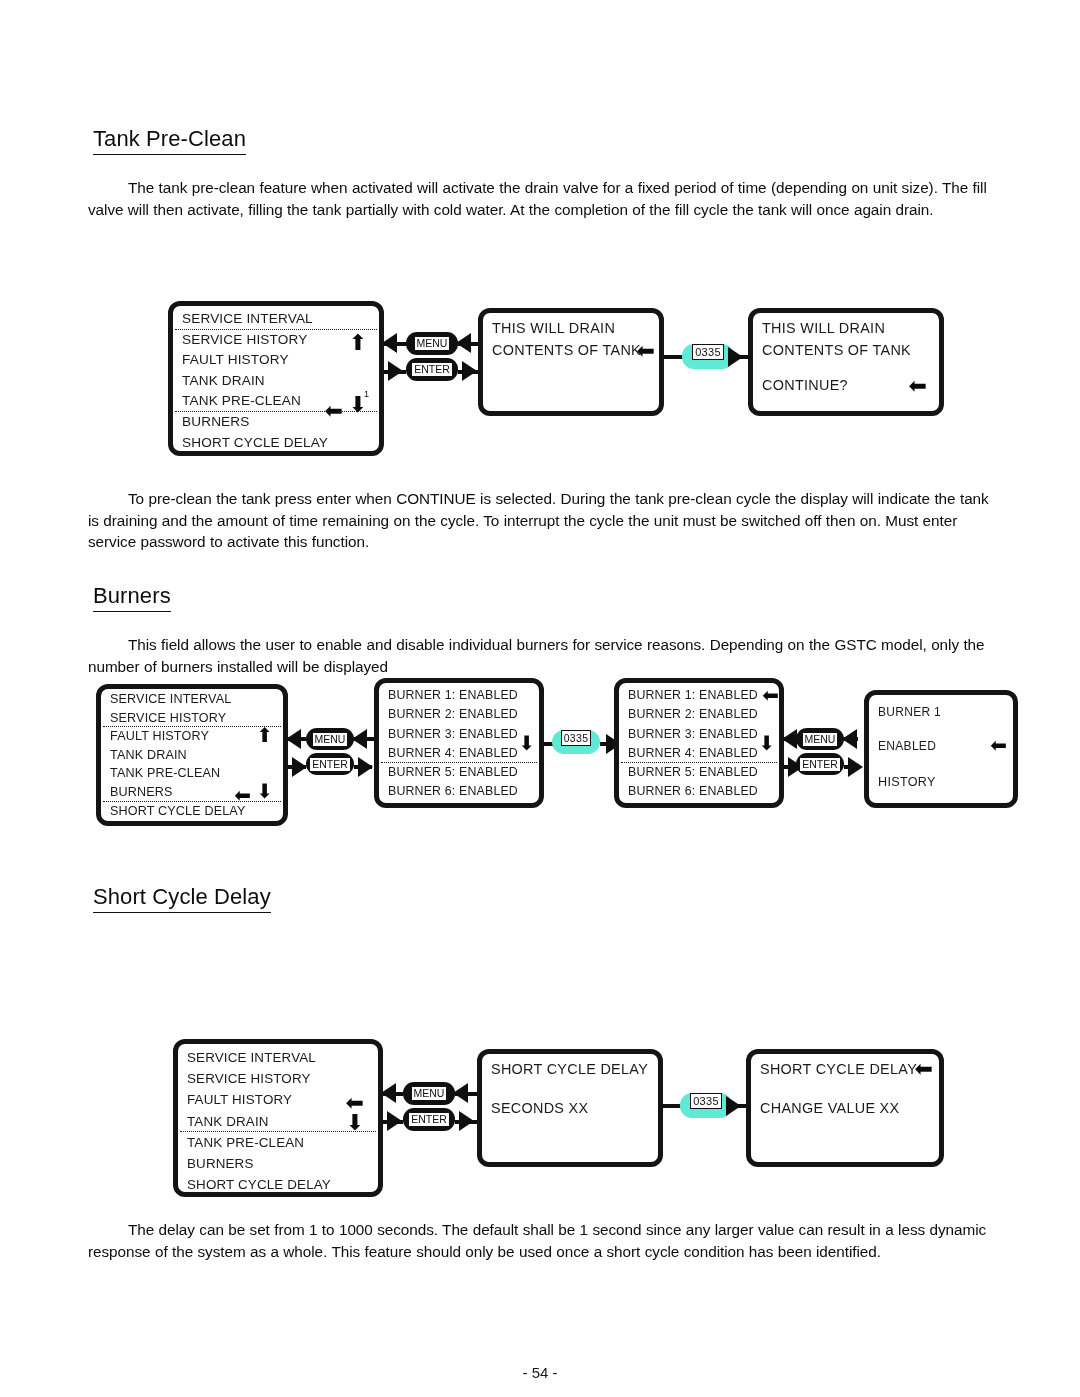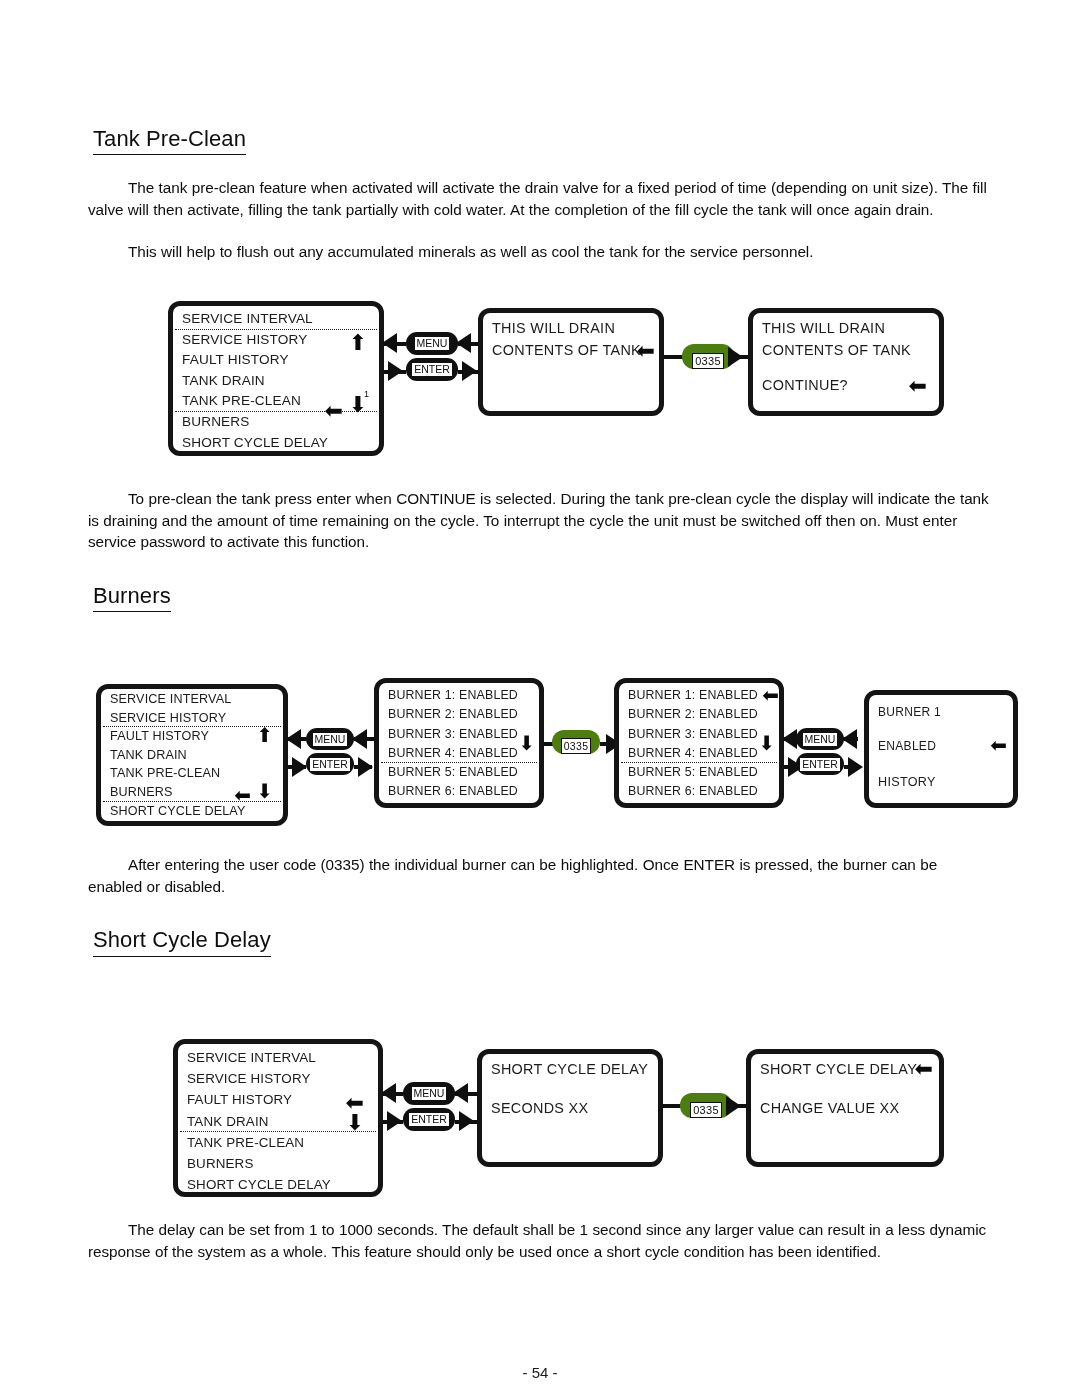--- a/index.html
+++ b/index.html
@@ -155,24 +155,24 @@
     padding: 0 2px;
     letter-spacing: 0px;
     border: 1px solid #101010;
     font-family: "Liberation Sans", sans-serif;
   }
   
   .code-pill {
     position: absolute;
     width: 52px;
     height: 25px;
-    background: #4d7c0f;
+    background: #5eead4;
     border-radius: 12px;
     display: flex;
-    align-items: flex-end;
+    align-items: flex-start;
     justify-content: center;
   }
   .code-pill .lbl {
     background: #ffffff;
     color: #101010;
     font-size: 11px;
     line-height: 14px;
     padding: 0 2px;
     border: 1px solid #101010;
     letter-spacing: 0.3px;
@@ -194,21 +194,20 @@
 
 <div class="page">
 
   <div class="content" style="top:90px;">
     <div class="heading-wrap">
       <h2 class="heading">Tank Pre-Clean</h2>
     </div>
     <div class="sp-22"></div>
     <p class="para">The tank pre-clean feature when activated will activate the drain valve for a fixed period of time (depending on unit size). The fill valve will then activate, filling the tank partially with cold water. At the completion of the fill cycle the tank will once again drain.</p>
     <div class="sp-20"></div>
-    <p class="para">This will help to flush out any accumulated minerals as well as cool the tank for the service personnel.</p>
   </div>
 
   <div class="diagram" style="position:absolute;left:0;top:0;width:1080px;height:1397px;">
 
     <div class="lcd" style="left:168px; top:265px; width:216px; height:155px;">
       <div class="rows">
         <div class="lcd-row dash-bottom">SERVICE INTERVAL</div>
         <div class="lcd-row">SERVICE HISTORY</div>
         <div class="lcd-row">FAULT HISTORY</div>
         <div class="lcd-row">TANK DRAIN</div>
@@ -262,20 +261,21 @@
     </div>
   </div>
 
   <div class="content" style="top:452px;">
     <p class="para">To pre-clean the tank press enter when CONTINUE is selected. During the tank pre-clean cycle the display will indicate the tank is draining and the amount of time remaining on the cycle. To interrupt the cycle the unit must be switched off then on.  Must enter service password to activate this function.</p>
     <div class="sp-30"></div>
     <div class="heading-wrap">
       <h2 class="heading">Burners</h2>
     </div>
     <div class="sp-22"></div>
+    <p class="para">This field allows the user to enable and disable individual burners for service reasons. Depending on the GSTC model, only the number of burners installed will be displayed</p>
   </div>
 
   <div class="diagram" style="position:absolute;left:0;top:0;width:1080px;height:1397px;">
 
     <div class="lcd" style="left:96px; top:648px; width:192px; height:142px;">
       <div class="rows" style="padding-top:1px;">
         <div class="lcd-row" style="font-size:12.6px;line-height:18.6px;height:18.6px;">SERVICE INTERVAL</div>
         <div class="lcd-row dash-bottom" style="font-size:12.6px;line-height:18.6px;height:18.6px;">SERVICE HISTORY</div>
         <div class="lcd-row" style="font-size:12.6px;line-height:18.6px;height:18.6px;">FAULT HISTORY</div>
         <div class="lcd-row" style="font-size:12.6px;line-height:18.6px;height:18.6px;">TANK DRAIN</div>
@@ -360,21 +360,20 @@
 
     <div class="lcd" style="left:864px; top:654px; width:154px; height:118px;">
       <span class="bigline" style="left:9px; top:10px; font-size:12px;">BURNER 1</span>
       <span class="bigline" style="left:9px; top:44px; font-size:12px;">ENABLED</span>
       <span class="bigline" style="left:9px; top:80px; font-size:12.6px;">HISTORY</span>
       <span class="gly left" style="right:6px; top:40px; font-size:20px;">⬅</span>
     </div>
   </div>
 
   <div class="content" style="top:818px;">
-    <p class="para">After entering the user code (0335) the individual burner can be highlighted. Once ENTER is pressed, the burner can be enabled or disabled.</p>
     <div class="sp-30"></div>
     <div class="heading-wrap">
       <h2 class="heading">Short Cycle Delay</h2>
     </div>
     <div class="sp-22"></div>
   </div>
 
   <div class="diagram" style="position:absolute;left:0;top:0;width:1080px;height:1397px;">
 
     <div class="lcd" style="left:173px; top:1003px; width:210px; height:158px;">

